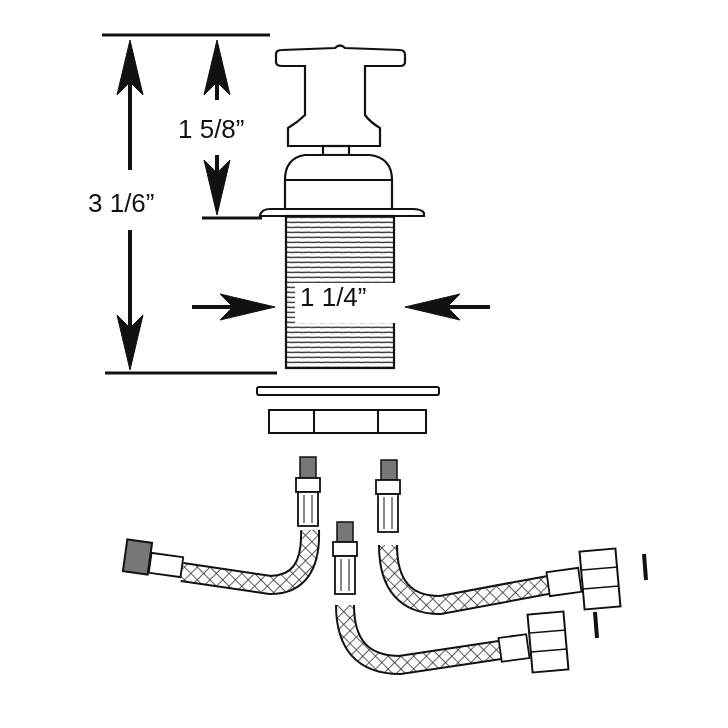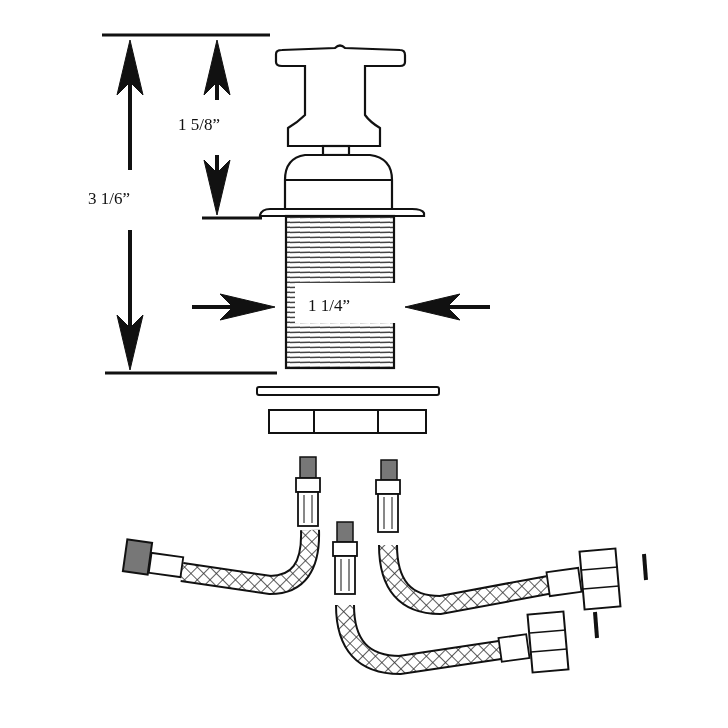--- a/index.html
+++ b/index.html
@@ -1,18 +1,18 @@
 <!DOCTYPE html>
 <html><head>
 <meta charset="utf-8">
 <style>
   html, body { margin:0; padding:0; background:#ffffff; }
   body { width:728px; height:728px; position:relative; overflow:hidden; font-family:"Liberation Sans", sans-serif; }
   #canvas { position:absolute; left:0; top:0; width:728px; height:728px; }
-  .dim-label { position:absolute; font-family:Liberation Serif, serif; font-size:17px; color:#111; white-space:nowrap; line-height:1; }
+  .dim-label { position:absolute; font-family:Liberation Sans, sans-serif; font-size:26px; color:#111; white-space:nowrap; line-height:1; }
 </style>
 </head>
 <body>
 
 <svg id="canvas" viewBox="0 0 728 728" xmlns="http://www.w3.org/2000/svg">
   <defs>
     <pattern id="braid" width="9" height="9" patternUnits="userSpaceOnUse" patternTransform="rotate(45)">
       <rect width="9" height="9" fill="#fff"></rect>
       <line x1="0" y1="0" x2="0" y2="9" stroke="#333" stroke-width="1.6"></line>
       <line x1="0" y1="0" x2="9" y2="0" stroke="#333" stroke-width="1.6"></line>
@@ -109,13 +109,13 @@
   </g>
 
   <g stroke="#111" stroke-width="4">
     <line x1="644" y1="554" x2="646" y2="580"></line>
     <line x1="595" y1="612" x2="597" y2="638"></line>
   </g>
 </svg>
 
 <div class="dim-label" style="left:88px; top:190px;">3 1/6”</div>
 <div class="dim-label" style="left:178px; top:116px;">1 5/8”</div>
-<div class="dim-label" style="left:300px; top:297px;margin-left:8px;">1 1/4”</div>
+<div class="dim-label" style="left:300px; top:284px;">1 1/4”</div>
 
 </body></html>

